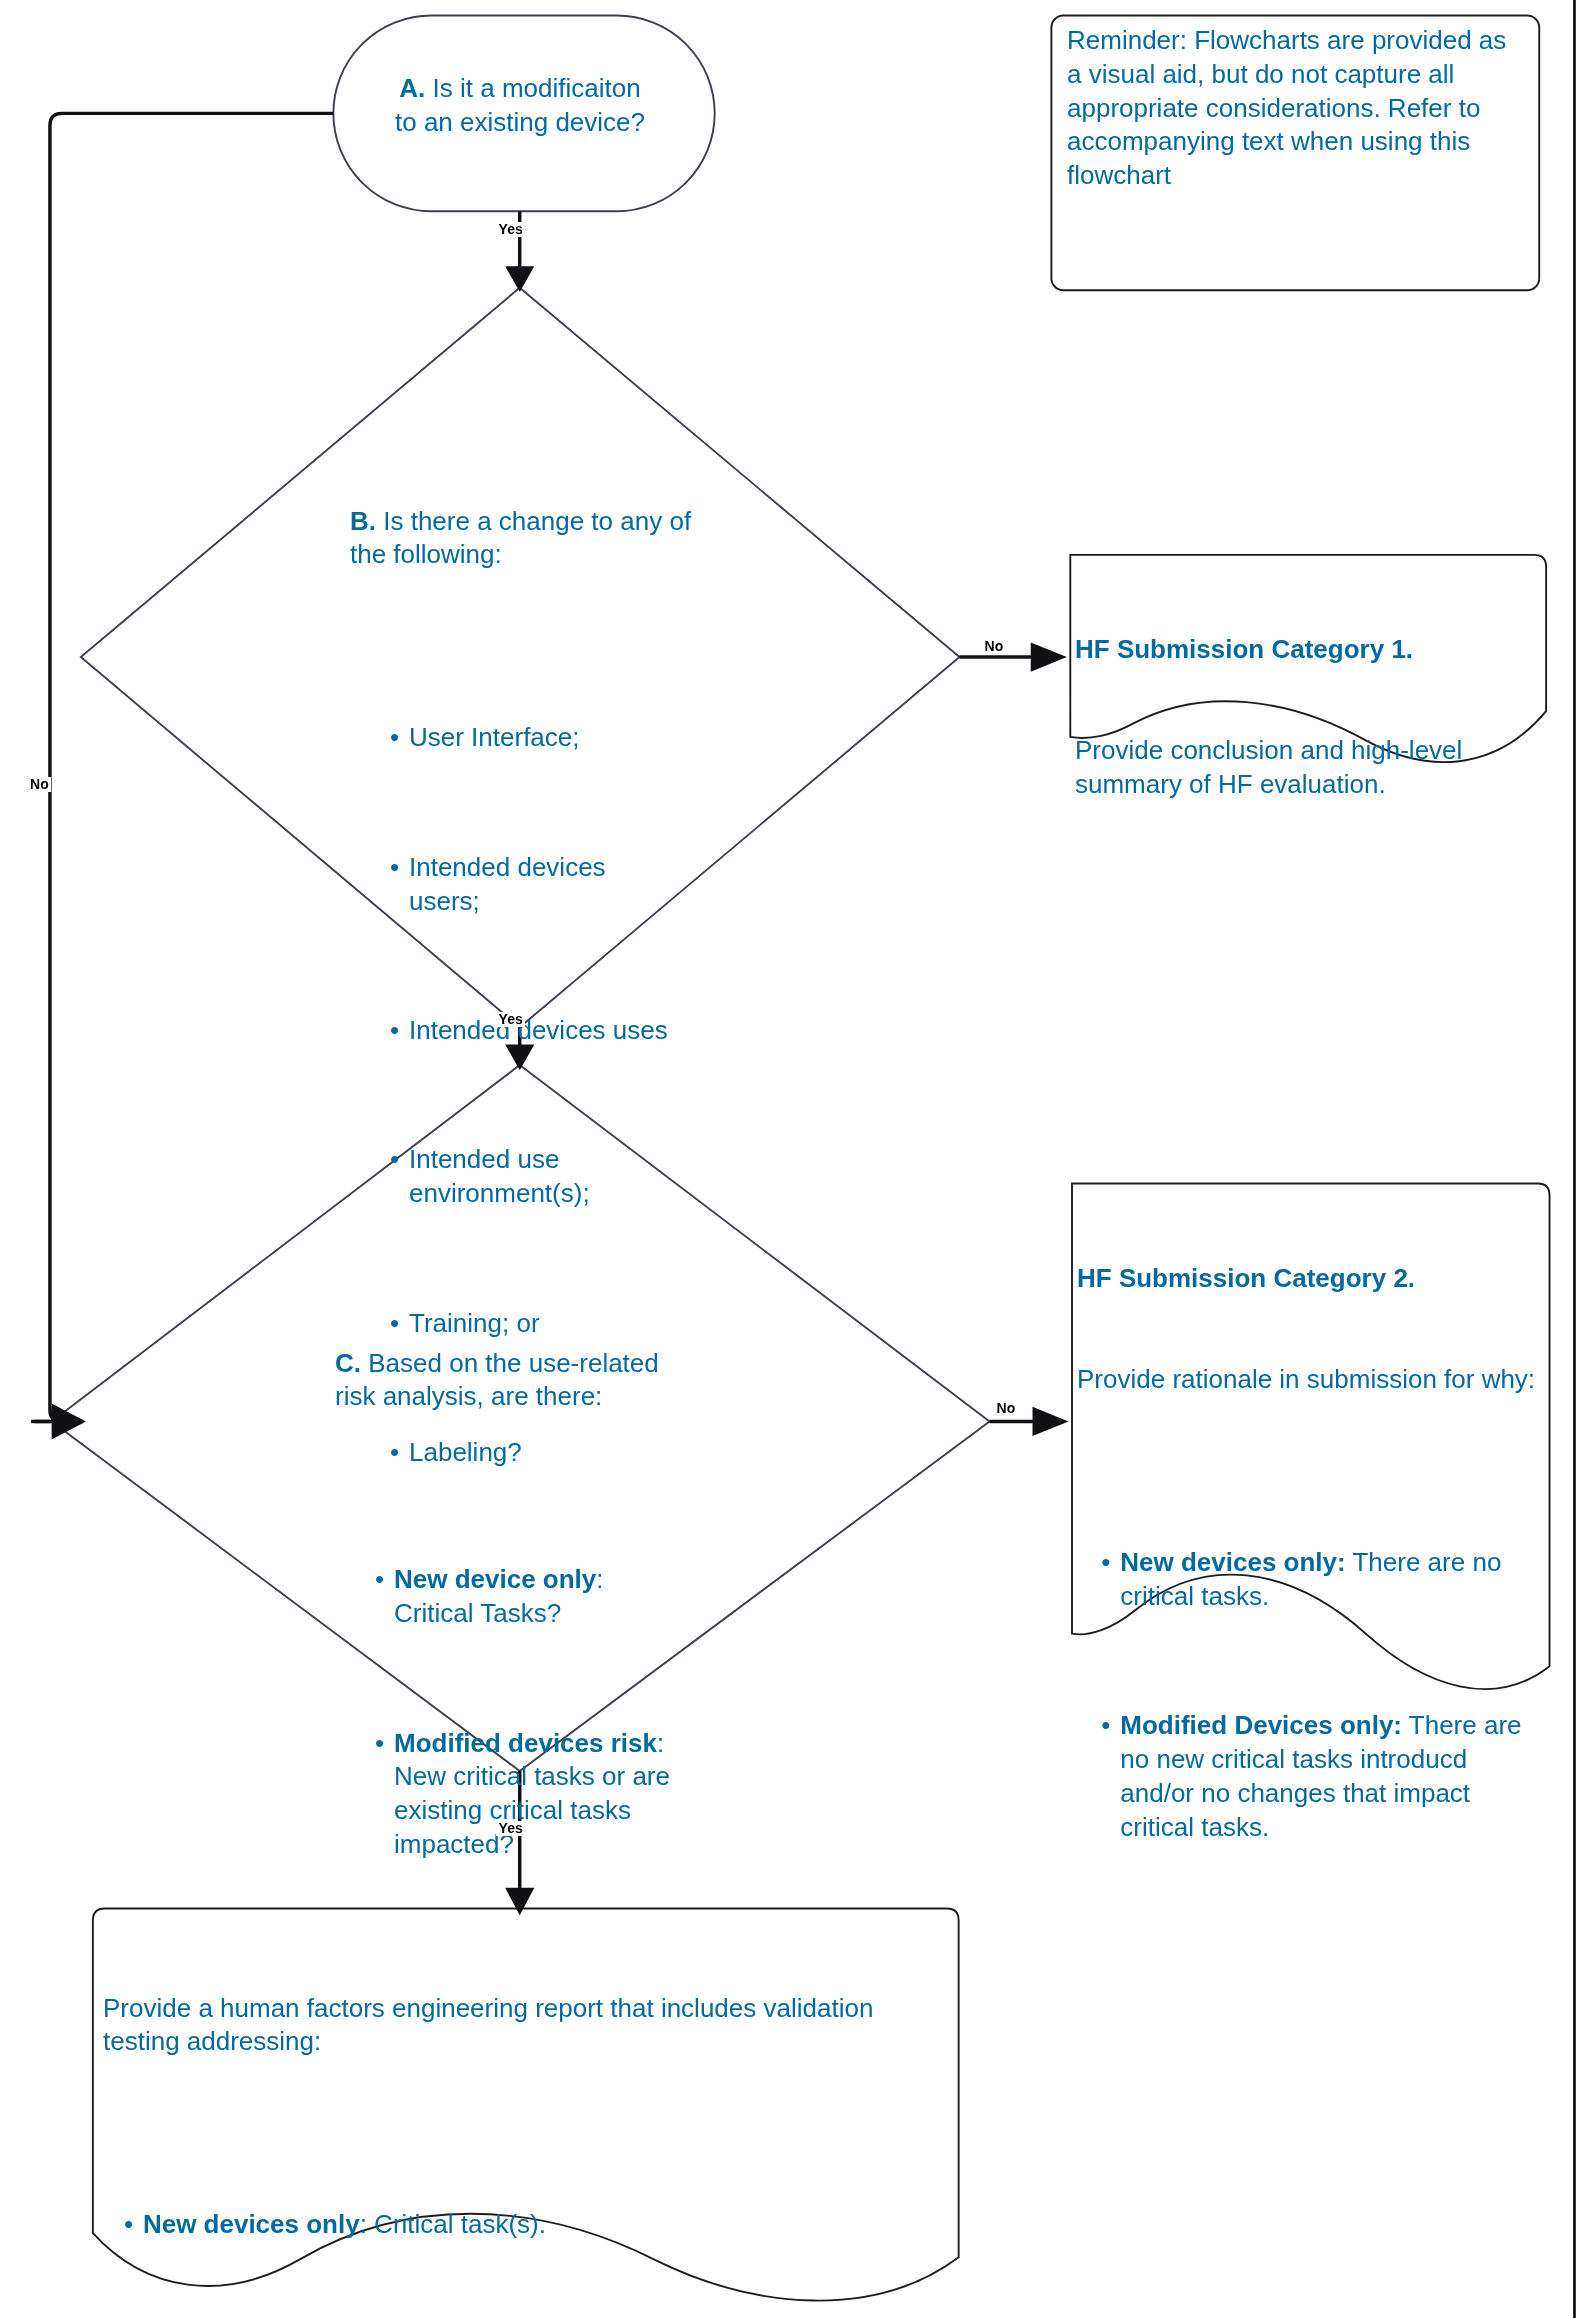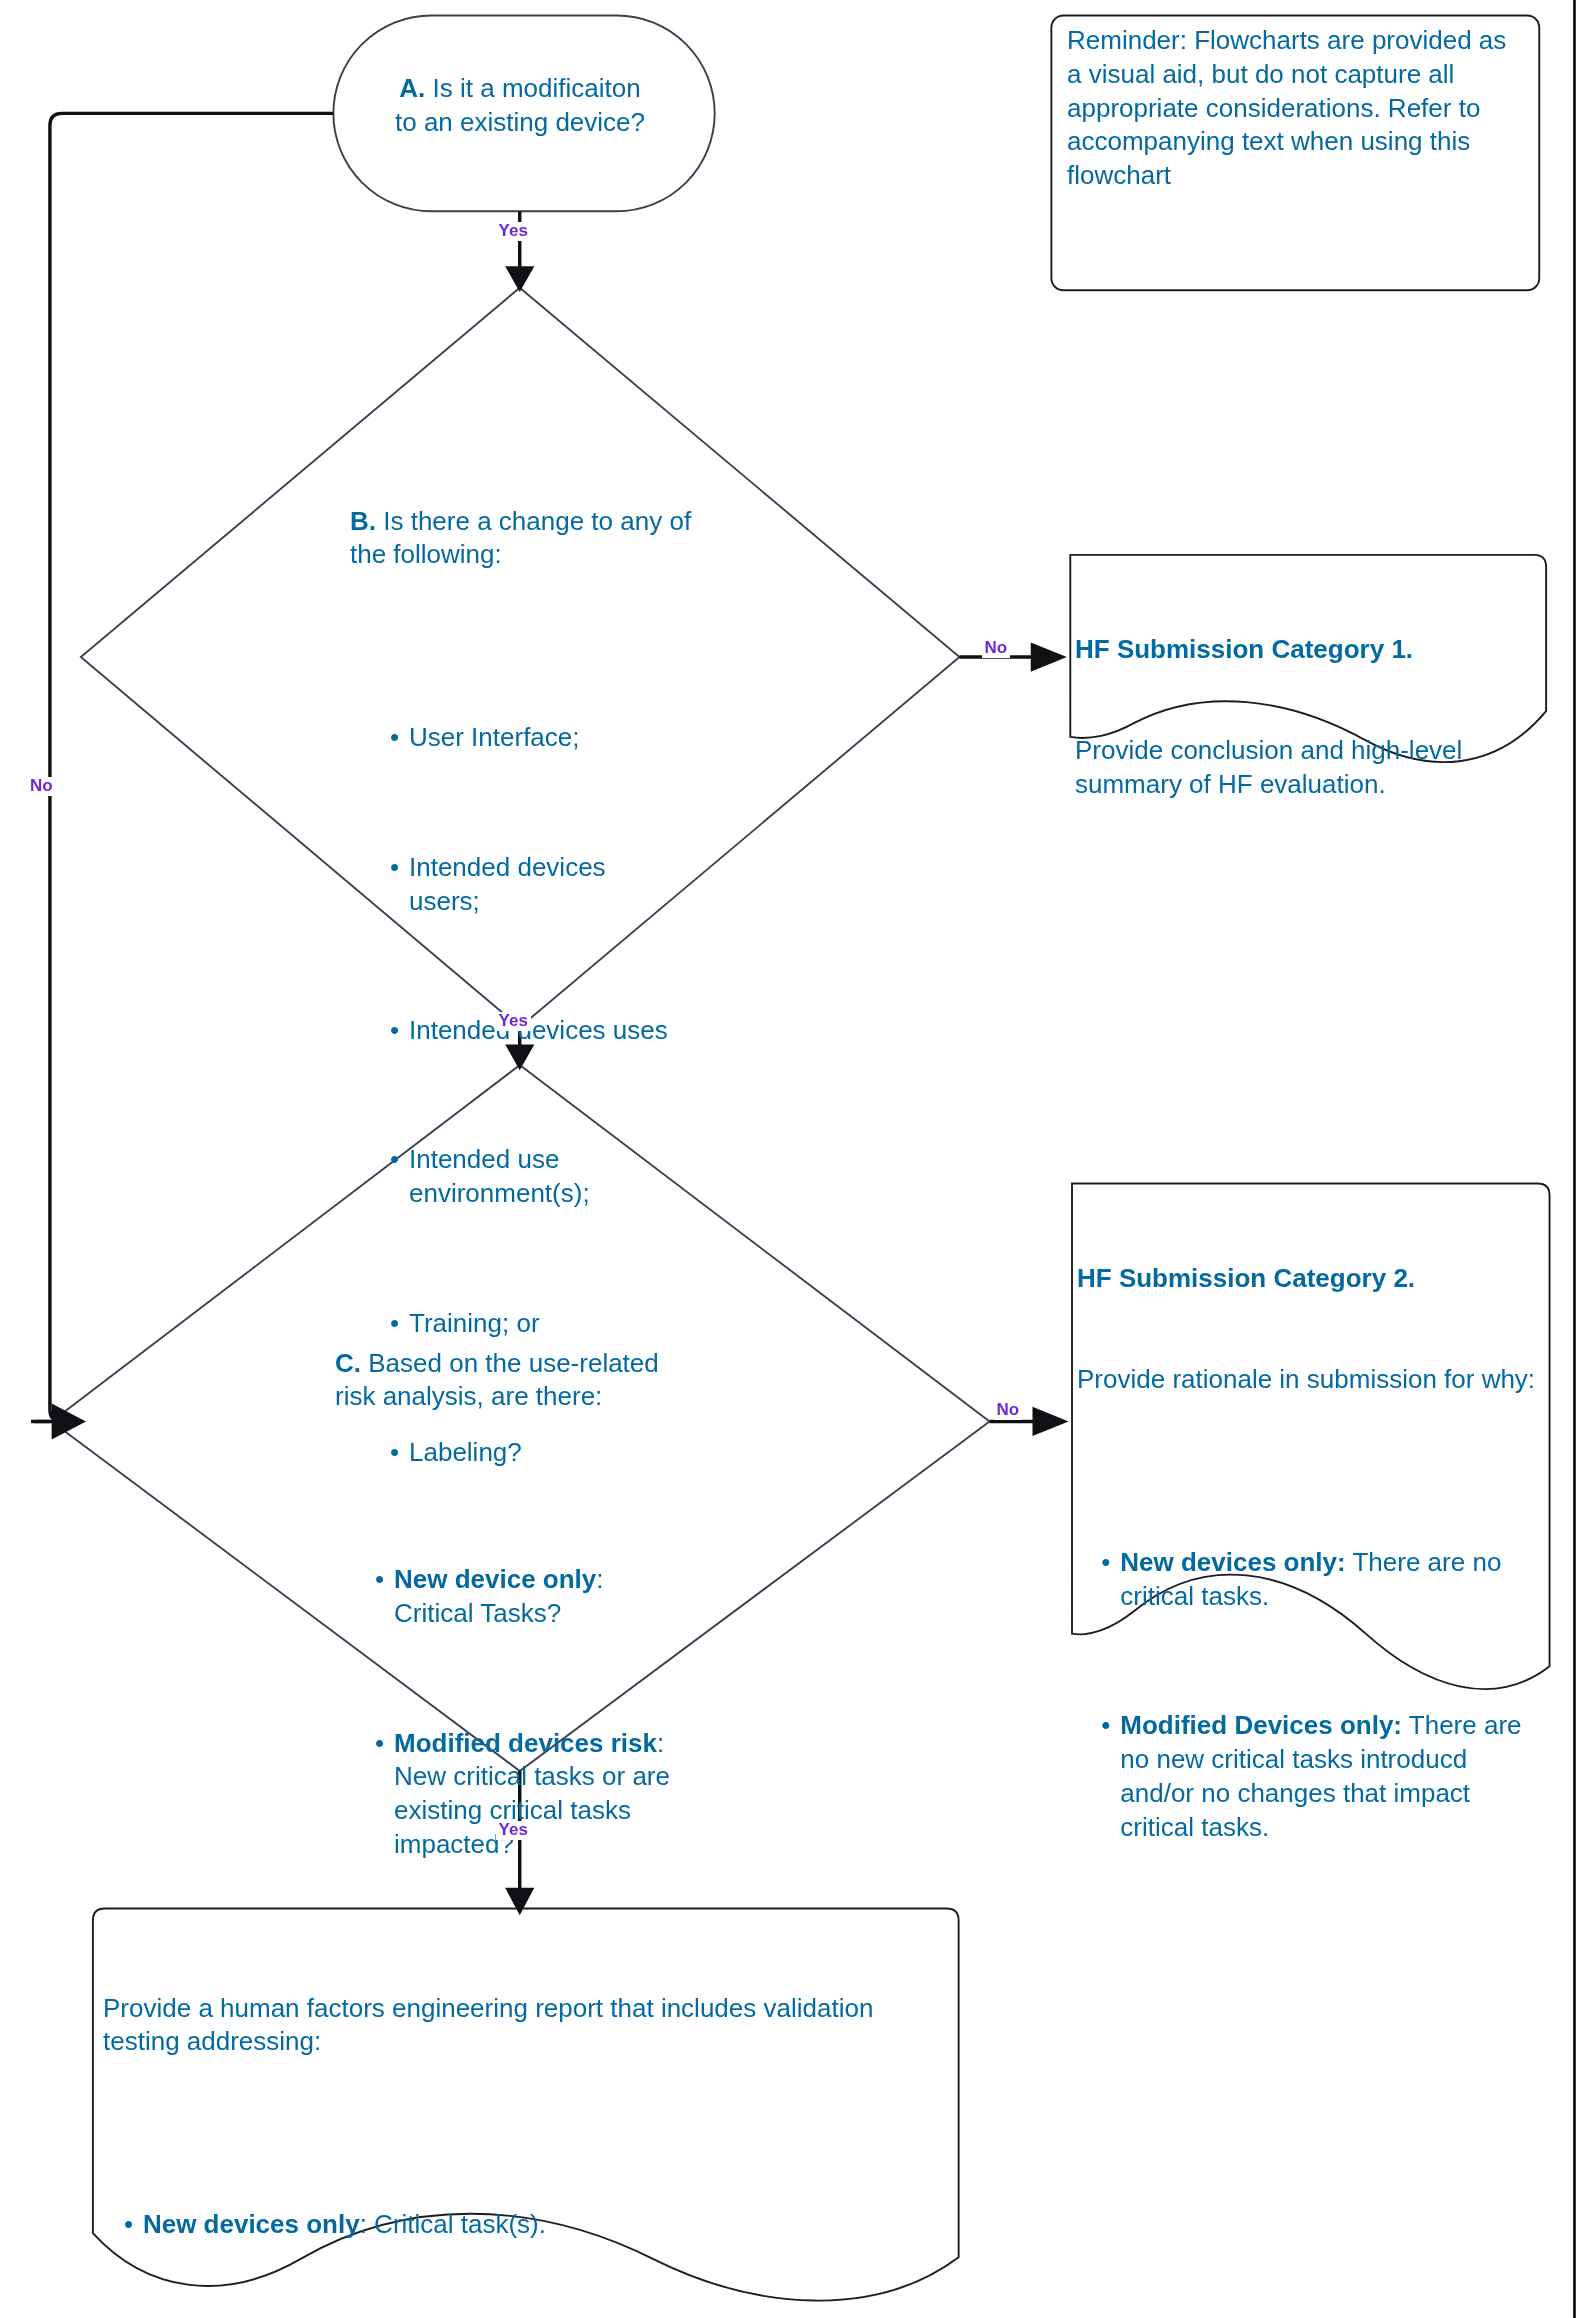--- a/index.html
+++ b/index.html
@@ -59,22 +59,22 @@
     line-height: 1.30;
     white-space: pre-wrap;
   }
   .t-node { font-size: 26px; }
   .t-note { font-size: 26px; }
   .b { font-weight: bold; }
   .edge-label {
     position: absolute;
     font-family: "Liberation Sans", sans-serif;
     font-weight: bold;
-    font-size: 17px;
-    color: #6d28d9;
+    font-size: 14px;
+    color: #000000;
     background: #ffffff;
     padding: 0 2.6px;
     line-height: 1.1;
   }
   ul.bl {
     margin: 0;
     padding: 0 0 0 26px;
     list-style: none;
   }
   ul.bl > li {

